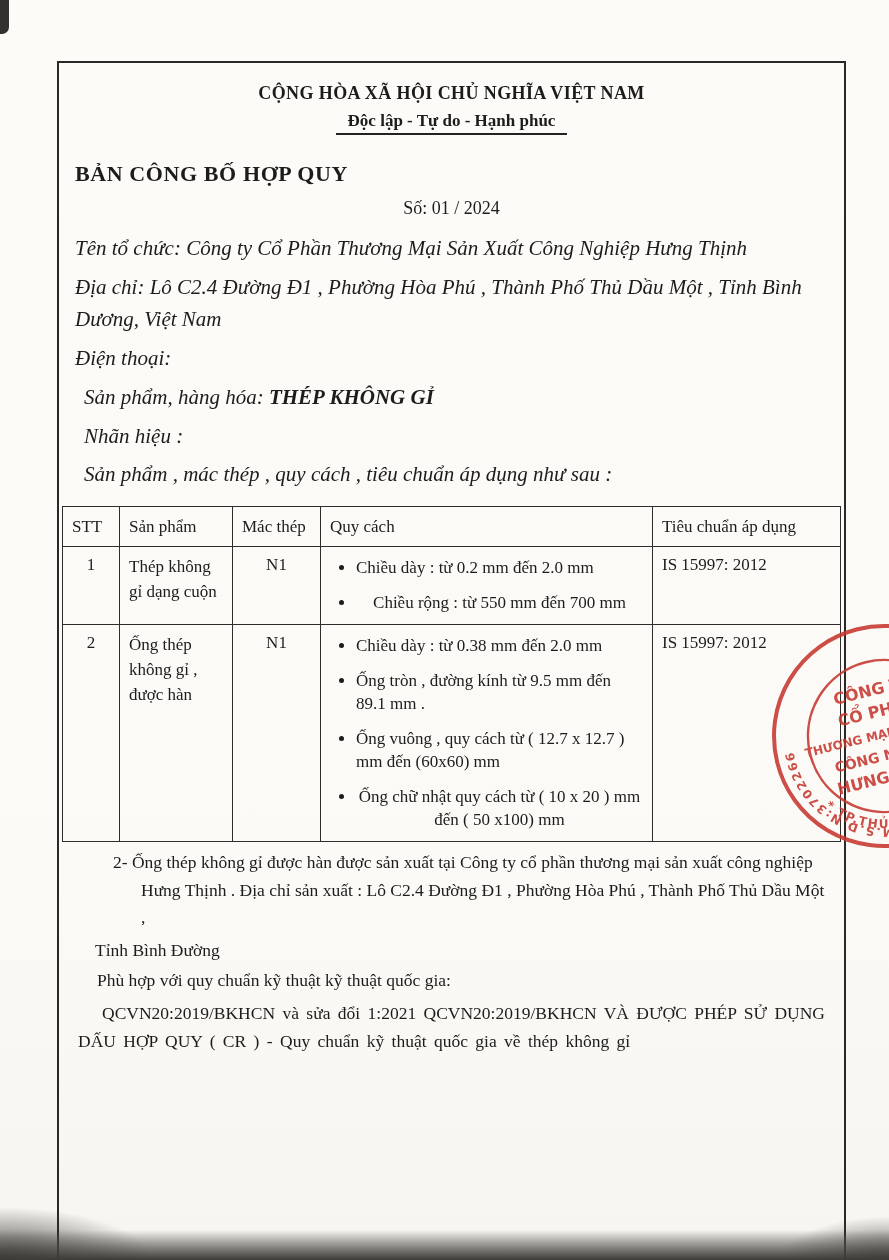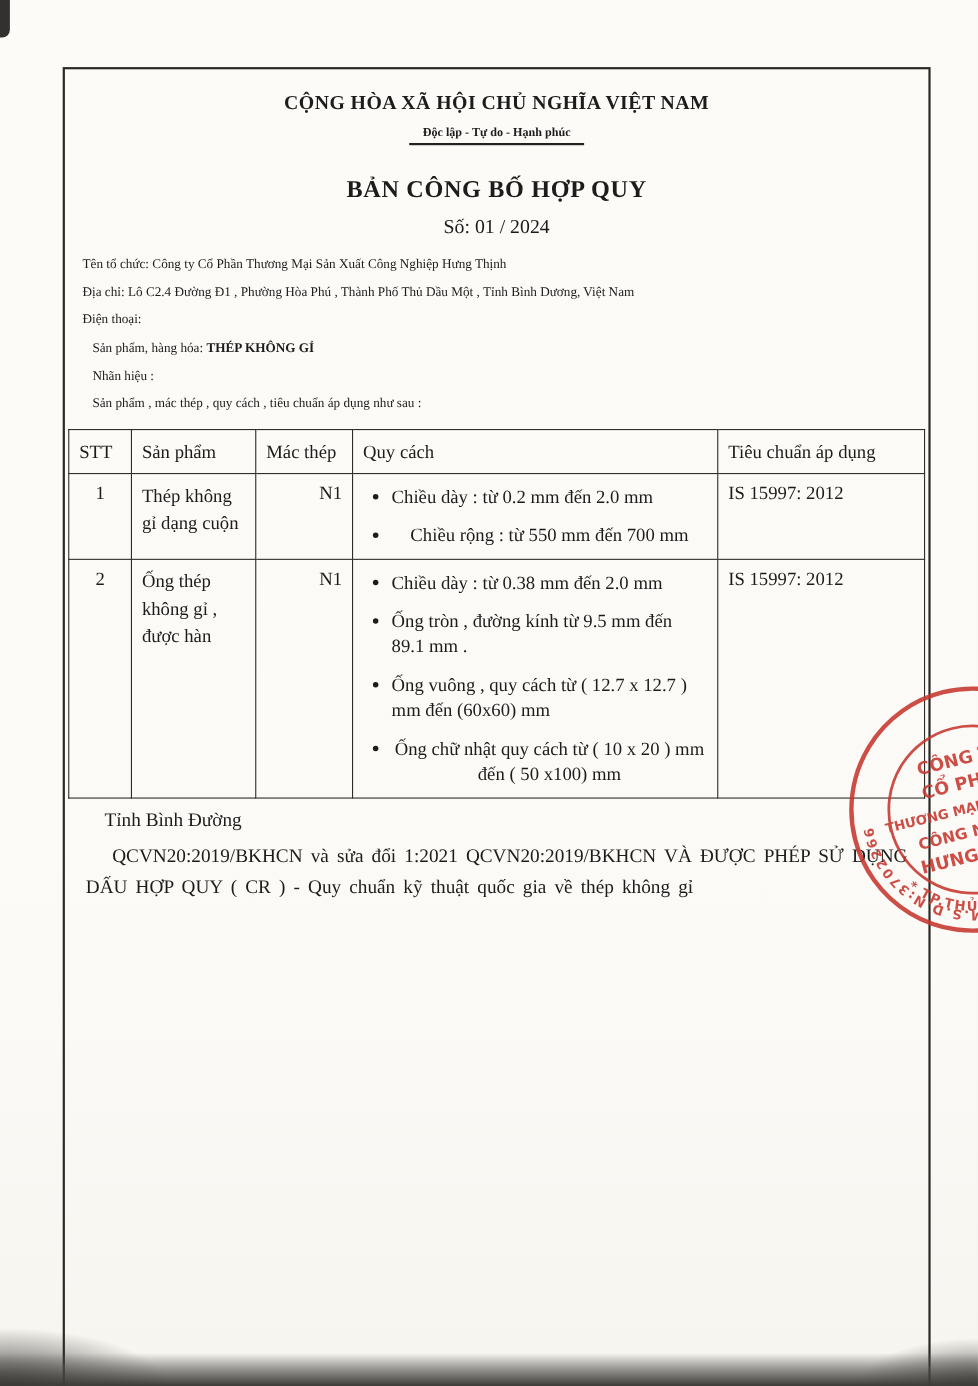--- a/index.html
+++ b/index.html
@@ -17,33 +17,33 @@
     background:radial-gradient(ellipse at 0% 100%,rgba(50,48,45,0.9),rgba(50,48,45,0) 72%);}
   .scan-corner-br{position:absolute;right:0;bottom:0;width:110px;height:44px;
     background:radial-gradient(ellipse at 100% 100%,rgba(55,53,50,0.8),rgba(55,53,50,0) 70%);}
 
   .frame{
     position:absolute;left:57px;top:61px;width:789px;height:1223px;
     border:2px solid #2a2927;box-sizing:border-box;padding:16px 16px 0;
   }
   .head-national{text-align:center;font-weight:bold;font-size:18px;letter-spacing:.4px;margin-top:4px;}
   .head-motto{text-align:center;margin-top:7px;}
-  .head-motto span{font-weight:bold;font-size:11px;border-bottom:2px solid #222;padding:0 12px 3px;}
-  .doc-title{text-align:center;font-weight:bold;font-size:22px;letter-spacing:.6px;margin-top:30px;}
+  .head-motto span{font-weight:bold;font-size:17px;border-bottom:2px solid #222;padding:0 12px 3px;}
+  .doc-title{font-weight:bold;font-size:22px;letter-spacing:.6px;margin-top:30px;}
   .doc-number{text-align:center;font-size:18px;margin-top:11px;}
-  .para{font-size:12px;line-height:1.52;margin:7px 0 0;}
+  .para{font-size:21px;line-height:1.52;margin:7px 0 0;font-style:italic;}
   .para.first{margin-top:14px;}
   .para.indent{margin-left:9px;}
   .bold{font-weight:bold;}
 
   table.grid{border-collapse:collapse;margin-top:15px;margin-left:-13px;width:calc(100% + 25px);table-layout:fixed;}
   table.grid th,table.grid td{border:1.6px solid #2e2d2b;font-size:17px;vertical-align:top;padding:8px 9px;}
   table.grid th{font-weight:normal;text-align:left;padding:10px 9px 9px;white-space:nowrap;overflow:hidden;}
   th.c-stt,td.c-stt{text-align:center;}
-  td.c-mac{text-align:right;}
+  td.c-mac{text-align:center;}
   td.c-std{vertical-align:top;}
   ul.qc{margin:1px 0 2px;padding-left:26px;}
   ul.qc li{margin-bottom:11px;line-height:1.38;}
   ul.qc li:last-child{margin-bottom:2px;text-align:center;}
   td.cell-pad{line-height:1.45;}
 
   .note1{font-size:17.5px;line-height:1.55;margin:36px 0 0;padding-left:38px;}
   .note2{font-size:17.5px;line-height:1.55;margin:7px 0 0;padding-left:66px;text-indent:-28px;}
   .province{font-size:17.5px;margin:9px 0 0;padding-left:20px;}
   .conf-intro{font-size:17.5px;margin:9px 0 0;padding-left:22px;}
@@ -117,21 +117,23 @@
               <li>Ống tròn , đường kính từ 9.5 mm đến 89.1 mm .</li>
               <li>Ống vuông , quy cách từ ( 12.7 x 12.7 ) mm đến (60x60) mm</li>
               <li>Ống chữ nhật quy cách từ ( 10 x 20 ) mm đến ( 50 x100) mm</li>
             </ul>
           </td>
           <td class="c-std">IS 15997: 2012</td>
         </tr>
       </tbody>
     </table>
 
+    <p class="note2">2-  Ống thép không gỉ được hàn được sản xuất tại Công ty cổ phần thương mại sản xuất công nghiệp Hưng Thịnh . Địa chỉ sản xuất : Lô C2.4 Đường Đ1 , Phường Hòa Phú , Thành Phố Thủ Dầu Một ,</p>
     <p class="province">Tỉnh Bình Đường</p>
+    <p class="conf-intro">Phù hợp với quy chuẩn kỹ thuật kỹ thuật quốc gia:</p>
     <p class="conf-body">QCVN20:2019/BKHCN và sửa đổi 1:2021 QCVN20:2019/BKHCN VÀ ĐƯỢC PHÉP SỬ DỤNG DẤU HỢP QUY ( CR ) -  Quy chuẩn kỹ thuật quốc gia về thép không gỉ</p>
 
   </div>
 
   <svg class="stamp" viewBox="0 0 240 240" width="240" height="240">
     <circle class="ring" cx="120" cy="120" r="110" stroke-width="4"></circle>
     <circle class="ring" cx="120" cy="120" r="76" stroke-width="2.5"></circle>
     <path id="arcL" d="M 120,212 A 92 92 0 0 1 120,28" fill="none"></path>
     <path id="arcB" d="M 28,120 A 92 92 0 1 0 212,120" fill="none"></path>
     <text class="arc-text">

